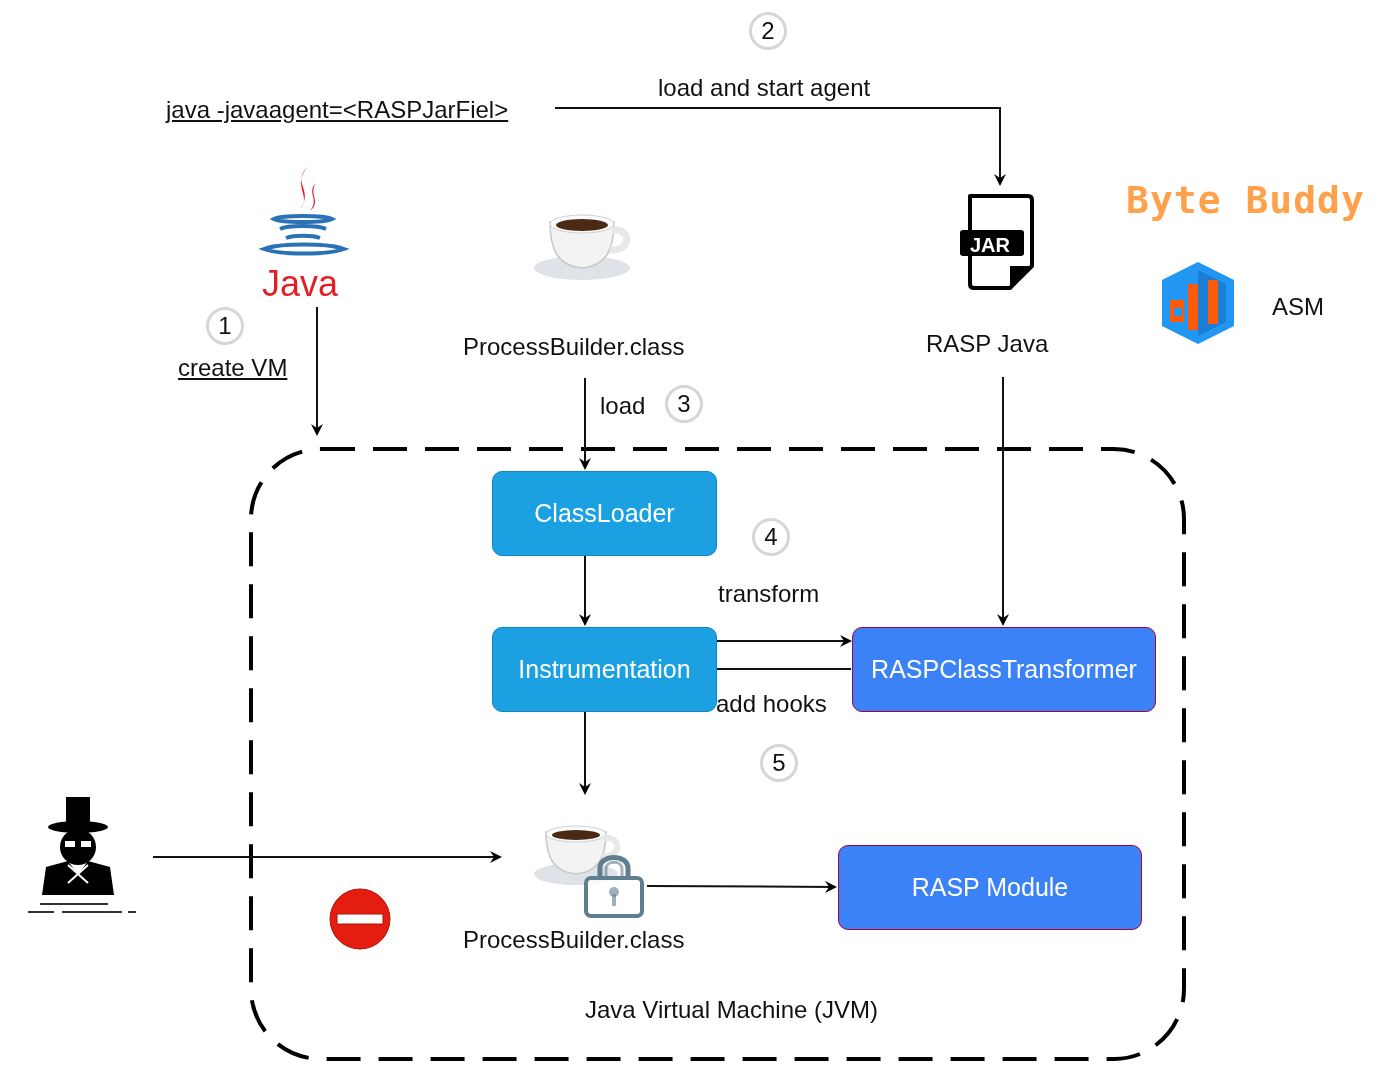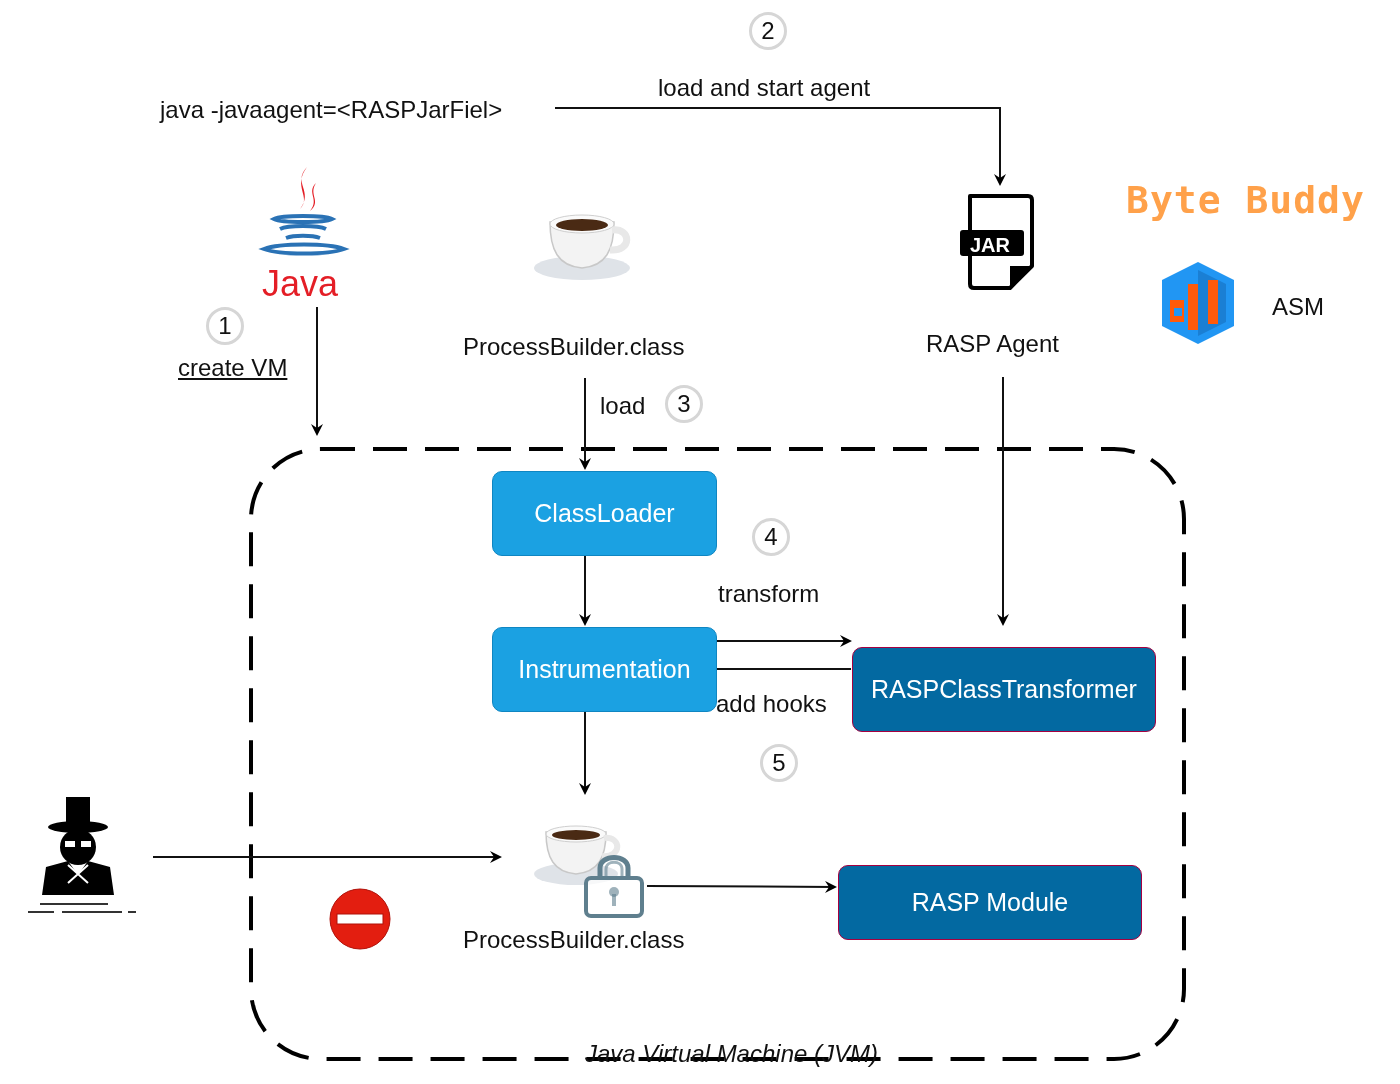--- a/index.html
+++ b/index.html
@@ -6,21 +6,21 @@
   body { width:1400px; height:1084px; position:relative; overflow:hidden;
          font-family:"Liberation Sans", sans-serif; color:#111; }
   .abs { position:absolute; }
   .lbl { position:absolute; font-size:24px; color:#111; white-space:nowrap; }
   .step { position:absolute; width:38px; height:38px; border:3px solid #d6d6d6; border-radius:50%;
           box-sizing:border-box; display:flex; align-items:center; justify-content:center;
           font-size:24px; color:#111; background:#fff; }
   .box { position:absolute; border-radius:10px; color:#fff; font-size:25px;
          display:flex; align-items:center; justify-content:center; box-sizing:border-box; }
   .blue { background:#1ba1e2; border:1.5px solid #0f86c2;margin-left:20px; }
-  .pink { background:#0369a1; border:1.5px solid #a50040;margin-top:20px; }
+  .pink { background:#3b82f6; border:1.5px solid #a50040; }
   svg.wires { position:absolute; left:0; top:0; }
 </style>
 </head>
 <body>
 
 <svg class="wires" width="1400" height="1084">
   <defs>
     <marker id="ah" markerWidth="12" markerHeight="12" refX="10" refY="6" orient="auto" markerUnits="userSpaceOnUse">
       <path d="M0,0 L12,6 L0,12 L4,6 z" fill="#000"></path>
     </marker>
@@ -42,21 +42,21 @@
 
   <line x1="851" y1="669" x2="699" y2="669" stroke="#111" stroke-width="2" marker-end="url(#ah)"></line>
 
   <line x1="585" y1="712" x2="585" y2="793" stroke="#111" stroke-width="2" marker-end="url(#ah)"></line>
 
   <line x1="153" y1="857" x2="500" y2="857" stroke="#111" stroke-width="2" marker-end="url(#ah)"></line>
 
   <line x1="647" y1="886" x2="835" y2="887" stroke="#111" stroke-width="2" marker-end="url(#ah)"></line>
 </svg>
 
-<div class="lbl" style="left:160px; top:96px;">java -javaagent=&lt;RASPJarFiel&gt;</div>
+<div class="lbl" style="left:166px; top:96px;text-decoration:underline;">java -javaagent=&lt;RASPJarFiel&gt;</div>
 
 <div class="step" style="left:749px; top:12px;">2</div>
 <div class="lbl" style="left:658px; top:74px;">load and start agent</div>
 
 <div class="abs" style="left:252px; top:165px; width:100px; height:140px;">
   <svg width="100" height="100" viewBox="0 0 100 100">
     <path d="M55,2 C40,18 62,26 48,44 C60,32 40,22 55,2 z" fill="#e41e26"></path>
     <path d="M64,18 C54,28 68,34 58,46 C70,36 56,30 64,18 z" fill="#e41e26"></path>
     <path d="M22,54 C30,50 72,50 80,54 C72,58 30,58 22,54 z" fill="none" stroke="#2a72b5" stroke-width="4"></path>
     <path d="M28,64 C36,60 66,60 74,64" fill="none" stroke="#2a72b5" stroke-width="4"></path>
@@ -84,40 +84,40 @@
 <div class="step" style="left:665px; top:385px;">3</div>
 
 <div class="abs" style="left:960px; top:192px; width:80px; height:100px;">
   <svg width="80" height="100" viewBox="0 0 80 100">
     <path d="M10,4 L68,4 Q72,4 72,8 L72,74 L50,96 L14,96 Q10,96 10,92 z" fill="#fff" stroke="#000" stroke-width="4" stroke-linejoin="round"></path>
     <path d="M72,74 L50,74 L50,96 z" fill="#000"></path>
     <rect x="0" y="38" width="64" height="26" rx="3" fill="#000"></rect>
   </svg>
   <div class="abs" style="left:10px; top:42px; font-size:20px; font-weight:bold; color:#fff;">JAR</div>
 </div>
-<div class="lbl" style="left:926px; top:330px;">RASP Agent</div>
+<div class="lbl" style="left:926px; top:330px;">RASP Java</div>
 
 <div class="abs" style="left:1126px; top:178px; font-size:38px; font-weight:bold; color:#ffa14a; font-family:'DejaVu Sans Mono', monospace; letter-spacing:1px;text-align:center;">Byte Buddy</div>
 
 <div class="abs" style="left:1158px; top:260px; width:80px; height:86px;">
   <svg width="80" height="86" viewBox="0 0 80 86">
     <polygon points="40,2 76,20 76,66 40,84 4,66 4,20" fill="#2196f3"></polygon>
     <polygon points="40,10 68,24 68,62 40,76" fill="#1a7fd4"></polygon>
     <rect x="30" y="24" width="10" height="46" fill="#ff5a0a"></rect>
     <rect x="50" y="20" width="10" height="44" fill="#ff5a0a"></rect>
     <rect x="12" y="40" width="14" height="22" fill="#ff5a0a"></rect>
     <rect x="16" y="48" width="8" height="8" fill="#2196f3"></rect>
   </svg>
 </div>
 <div class="lbl" style="left:1272px; top:293px;">ASM</div>
 
 <div class="box blue" style="left:472px; top:471px; width:225px; height:85px;">ClassLoader</div>
 <div class="box blue" style="left:472px; top:627px; width:225px; height:85px;">Instrumentation</div>
 <div class="box pink" style="left:852px; top:627px; width:304px; height:85px;">RASPClassTransformer</div>
-<div class="box pink" style="left:838px; top:845px; width:304px; height:75px;text-align:center;">RASP Module</div>
+<div class="box pink" style="left:838px; top:845px; width:304px; height:85px;text-align:center;">RASP Module</div>
 
 <div class="step" style="left:752px; top:518px;">4</div>
 <div class="lbl" style="left:718px; top:580px;">transform</div>
 
 <div class="lbl" style="left:716px; top:690px;">add hooks</div>
 <div class="step" style="left:760px; top:744px;">5</div>
 
 <div class="abs" style="left:28px; top:795px; width:112px; height:125px;">
   <svg width="112" height="125" viewBox="0 0 112 125">
     <rect x="38" y="2" width="24" height="28" fill="#000"></rect>
@@ -152,13 +152,13 @@
   <svg class="abs" style="left:50px; top:38px;" width="64" height="72" viewBox="0 0 64 72">
     <path d="M18,30 L18,20 C18,6 46,6 46,20 L46,30" fill="none" stroke="#5f7f8e" stroke-width="5"></path>
     <path d="M24,30 L24,21 C24,12 40,12 40,21 L40,30" fill="none" stroke="#5f7f8e" stroke-width="3" opacity="0.6"></path>
     <rect x="4" y="30" width="56" height="38" rx="5" fill="rgba(255,255,255,0.75)" stroke="#5f7f8e" stroke-width="4"></rect>
     <circle cx="32" cy="44" r="5" fill="#5f7f8e" opacity="0.6"></circle>
     <rect x="30" y="46" width="4" height="12" fill="#5f7f8e" opacity="0.6"></rect>
   </svg>
 </div>
 <div class="lbl" style="left:463px; top:926px;">ProcessBuilder.class</div>
 
-<div class="lbl" style="left:585px; top:1040px;font-style:italic;">Java Virtual Machine (JVM)</div>
+<div class="lbl" style="left:585px; top:996px;">Java Virtual Machine (JVM)</div>
 
 </body></html>

